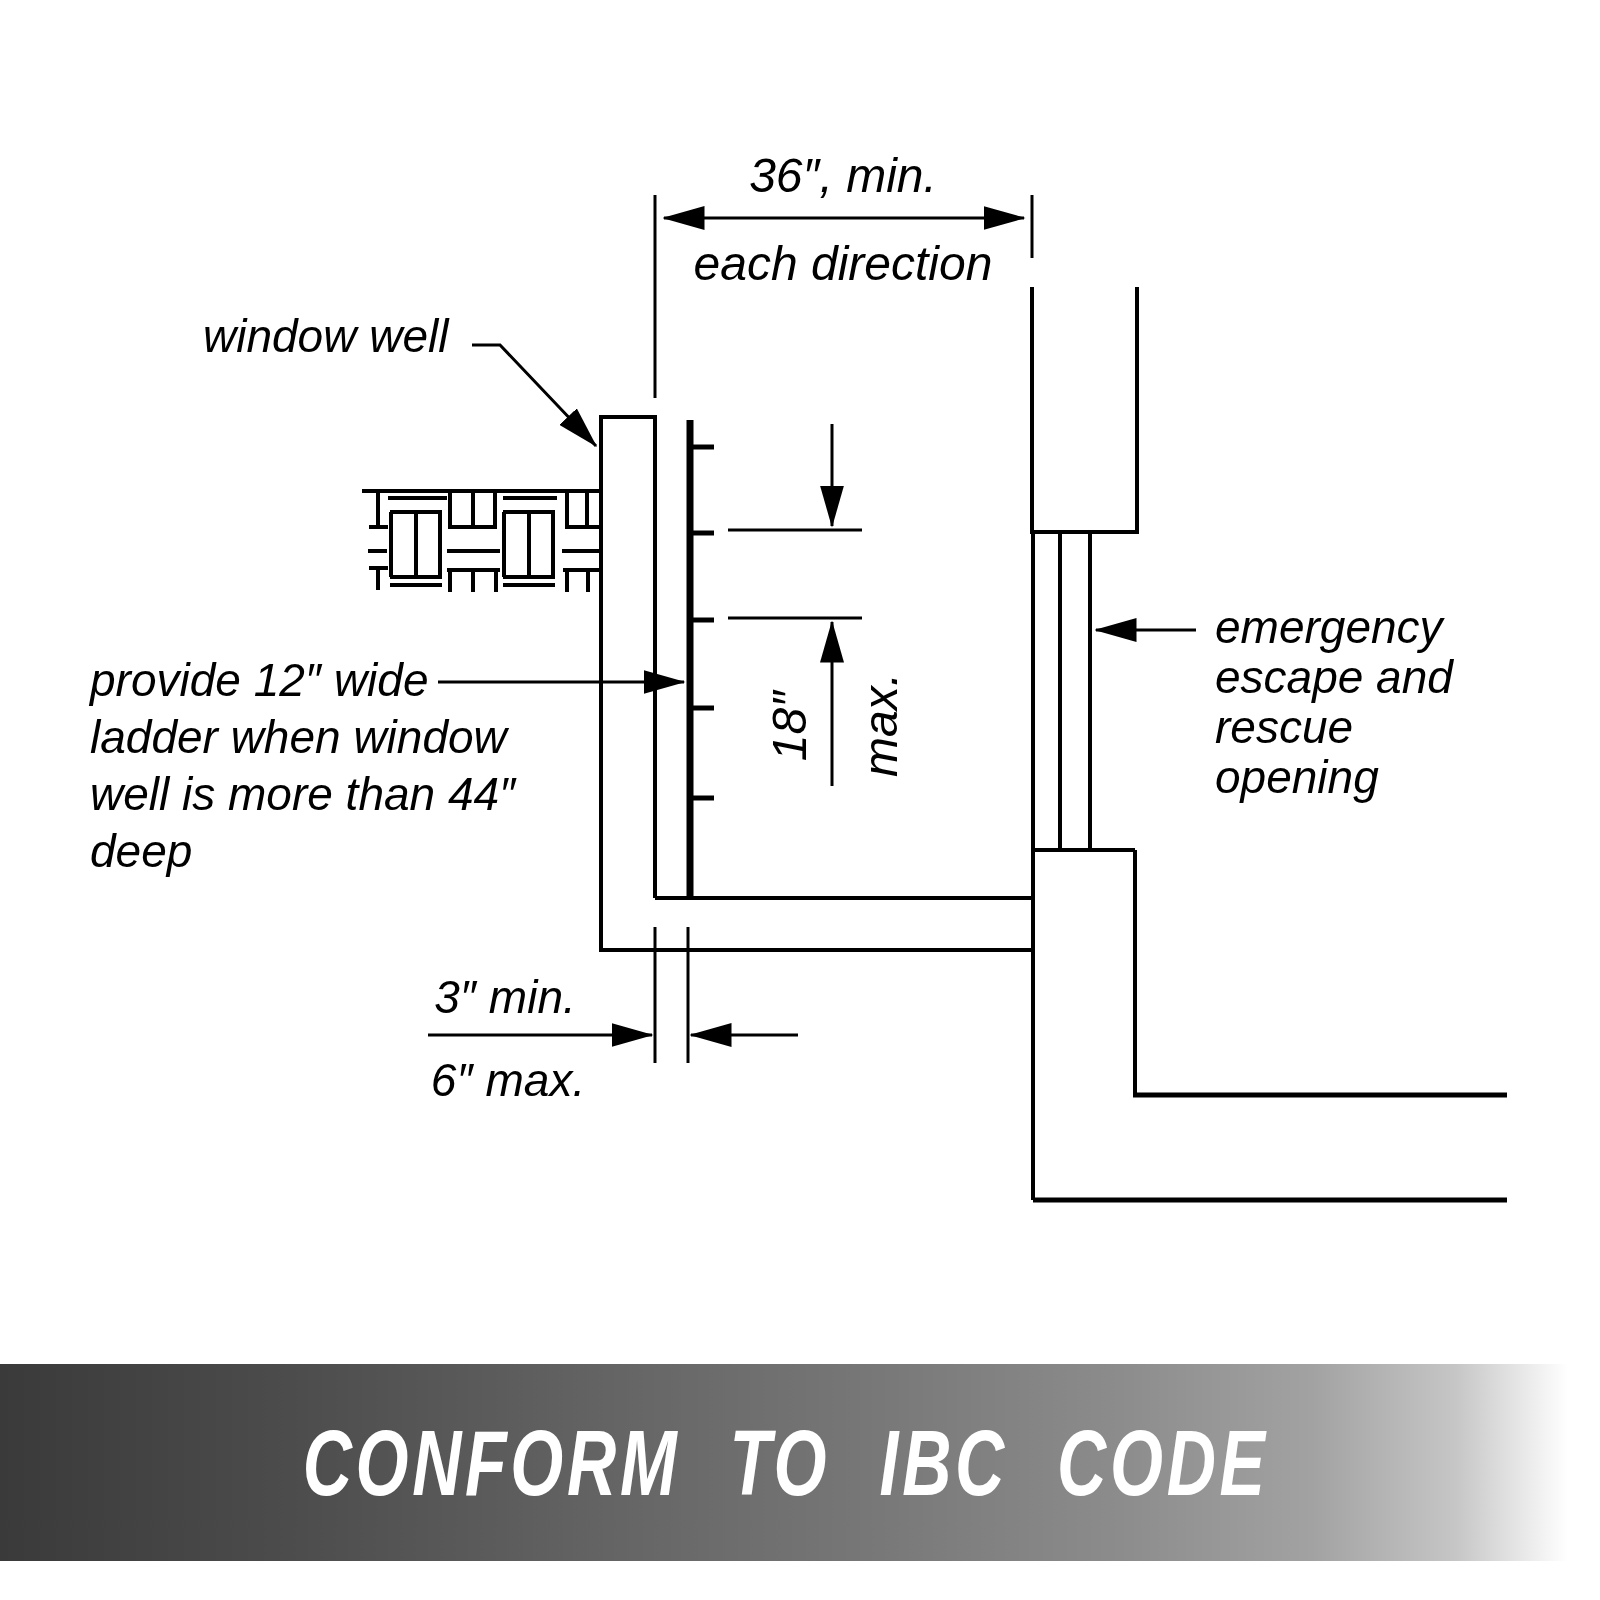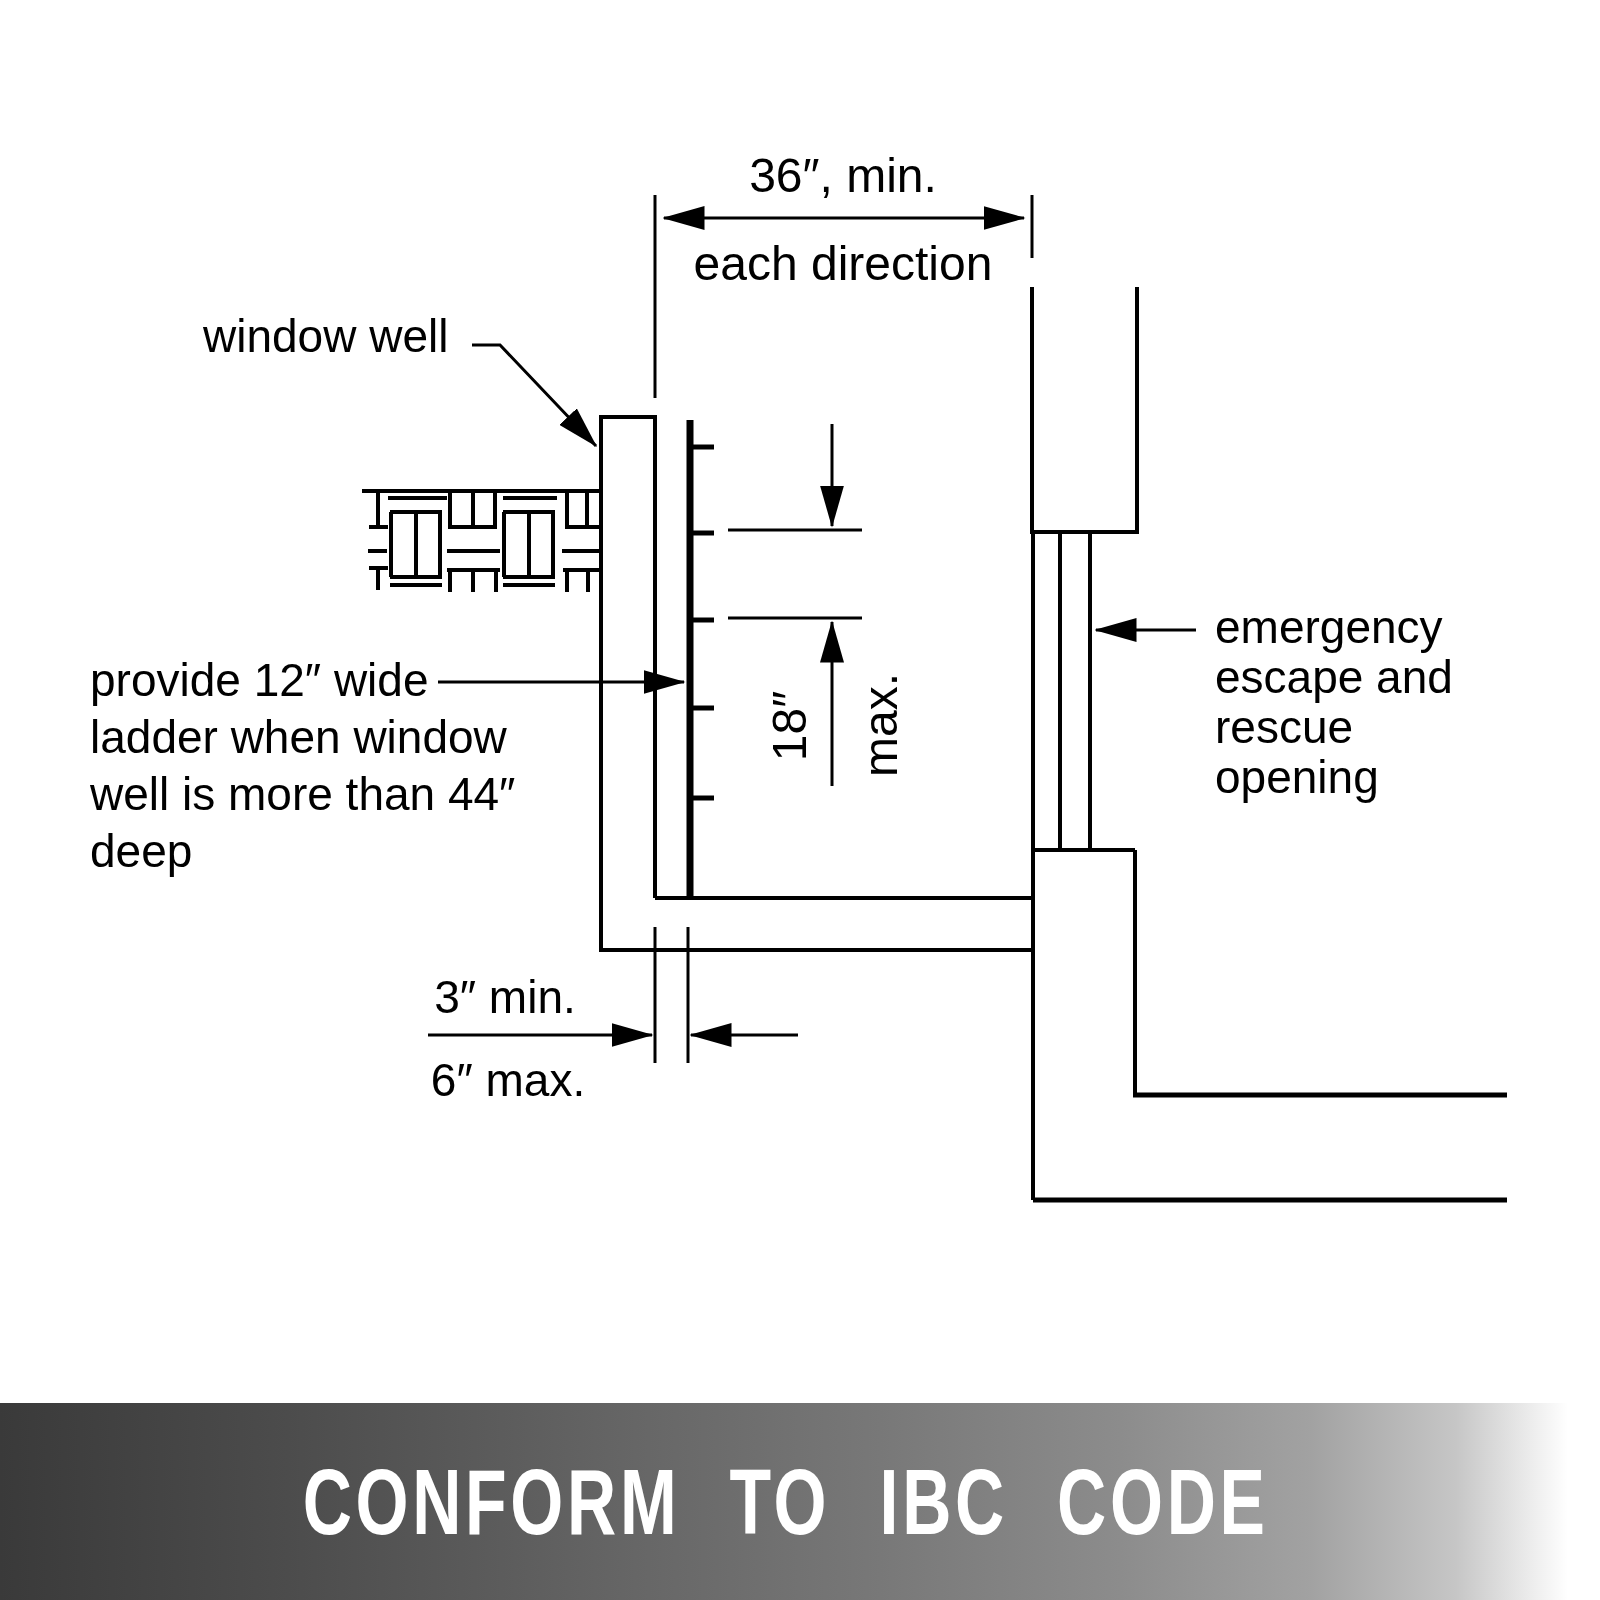--- a/index.html
+++ b/index.html
@@ -2,28 +2,28 @@
 <html style="--line: #000000; --banner-text: #ffffff; --banner-dark: #3a3a3a;"><head>
 <meta charset="utf-8">
 <style>
   :root{
     --line:#000000;
     --banner-text:#ffffff;
     --banner-dark:#3a3a3a;
   }
   html,body{margin:0;padding:0;background:#ffffff;}
   .stage{position:relative;width:1600px;height:1600px;background:#ffffff;overflow:hidden;
-         font-family:"Liberation Sans", sans-serif;}
+         font-family:"Liberation Sans", sans-serif;font-style:italic;}
   .dwg{position:absolute;left:0;top:0;}
   .dwg line,.dwg polyline,.dwg path.ln{stroke:var(--line);fill:none;stroke-linecap:butt;}
   .w3{stroke-width:3px;} .w4{stroke-width:4px;} .w5{stroke-width:5px;} .w7{stroke-width:7px;}
   .mk{fill:var(--line);stroke:none;}
   .lbl{font-family:"Liberation Sans", sans-serif;font-size:46px;fill:var(--line);}
   .lbl48{font-size:48px;}
-  .banner{position:absolute;left:0;top:1403px;width:1600px;height:197px;
+  .banner{position:absolute;left:0;top:1364px;width:1600px;height:197px;
           background:linear-gradient(90deg,var(--banner-dark) 0%,#4c4c4c 18%,#646464 38%,
                      #787878 55%,#8c8c8c 70%,#a2a2a2 82%,#c6c6c6 91%,#ffffff 98%);
           display:flex;align-items:center;justify-content:center;overflow:hidden;}
   .banner-text{color:var(--banner-text);font-weight:bold;font-size:92px;line-height:1;
                letter-spacing:5px;word-spacing:36px;white-space:nowrap;
                transform:translateX(-14px) scaleX(0.74);}
 </style>
 </head>
 <body>
 

